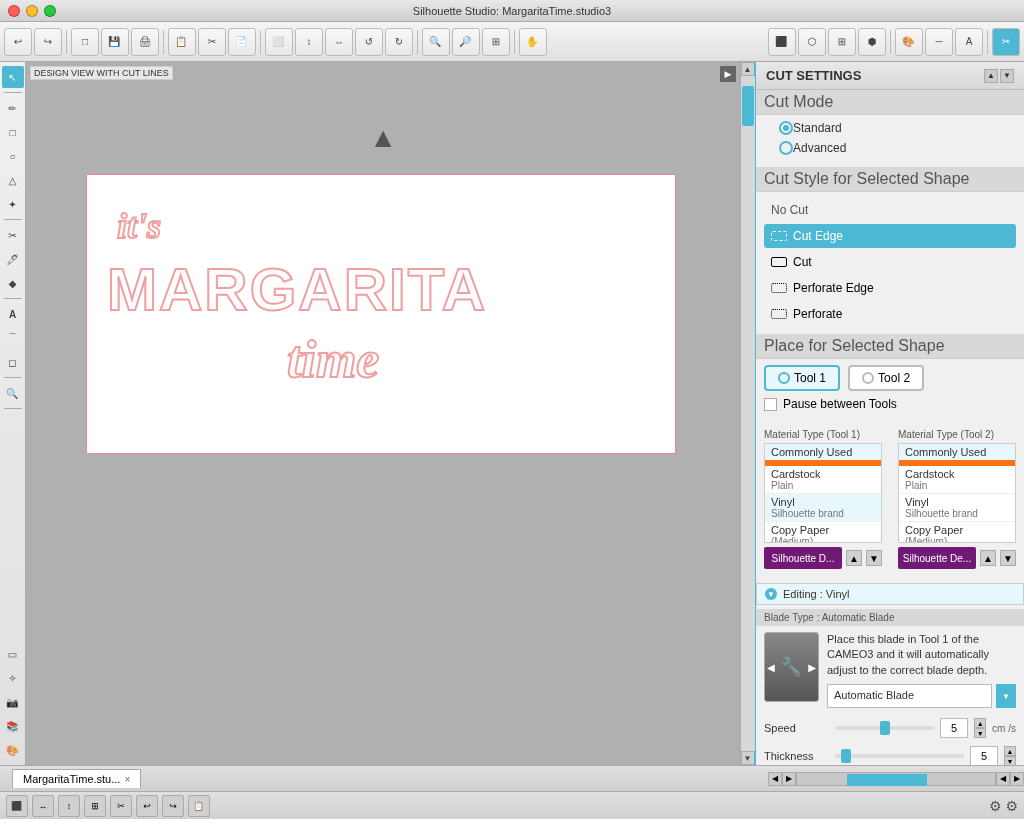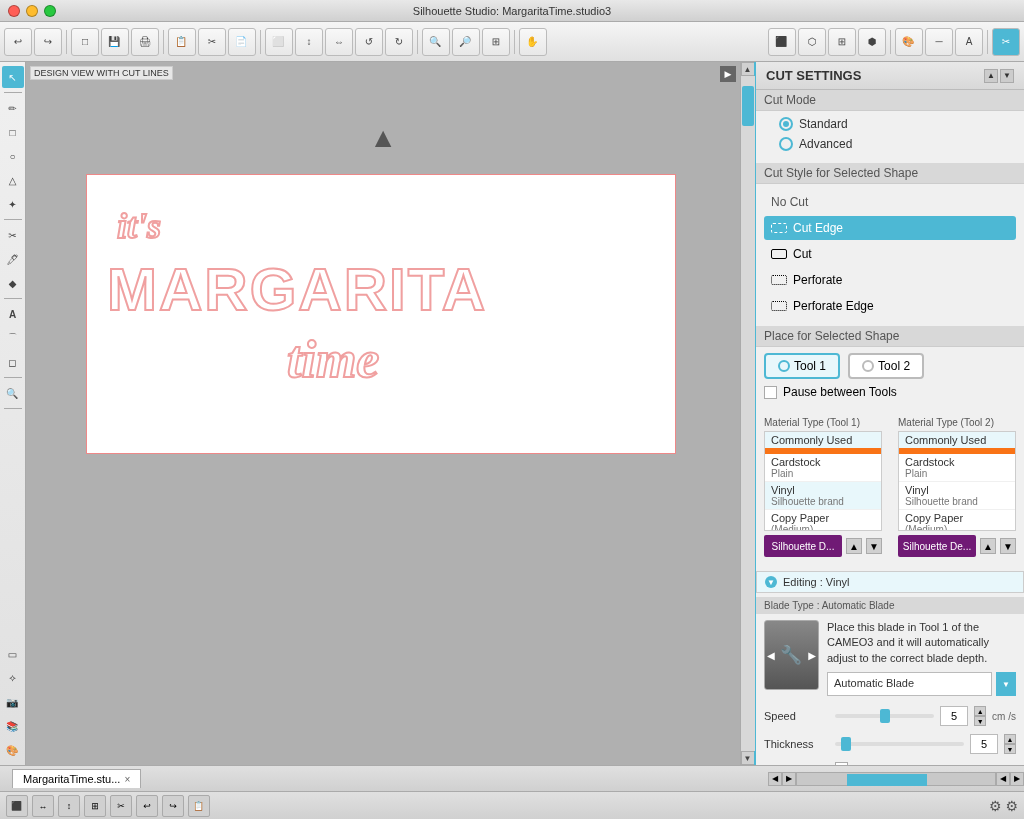--- a/index.html
+++ b/index.html
@@ -229,33 +229,32 @@
     .cs-content::-webkit-scrollbar { width: 8px; }
     .cs-content::-webkit-scrollbar-track { background: #ddd; }
     .cs-content::-webkit-scrollbar-thumb { background: #4db8d4; border-radius: 2px; }
 
     .cs-section {
       margin: 0;
     }
     .cs-section-label {
       background: #d8d8d8;
       padding: 3px 8px;
-      font-size: 12px;
+      font-size: 16px;
       color: #555;
       border-bottom: 1px solid #ccc;
     }
     .cs-section-content {
       padding: 6px 8px;
     }
 
     
     .radio-row {
       display: flex;
       align-items: flex-end;
-      gap: 6px;
       margin-bottom: 6px;
       padding-left: 15px;
     }
     .radio-circle {
       width: 14px; height: 14px;
       border-radius: 50%;
       border: 2px solid #4db8d4;
       display: flex; align-items: center; justify-content: center;
     }
     .radio-circle.checked::after {
@@ -733,25 +732,25 @@
           <div class="cut-style-item selected">
             <div class="cut-style-icon" style="border-style:dashed;border-color:white;"></div>
             <span>Cut Edge</span>
           </div>
           <div class="cut-style-item">
             <div class="cut-style-icon cut-style-solid"></div>
             <span>Cut</span>
           </div>
           <div class="cut-style-item">
             <div class="cut-style-icon" style="border-style:dotted;"></div>
-            <span>Perforate</span>
+            <span>Perforate Edge</span>
           </div>
           <div class="cut-style-item">
             <div class="cut-style-icon" style="border-style:dotted;"></div>
-            <span>Perforate Edge</span>
+            <span>Perforate</span>
           </div>
         </div>
       </div>
 
       <div class="cs-section">
         <div class="cs-section-label">Place for Selected Shape</div>
         <div class="cs-section-content">
           <div class="tool-row">
             <div class="tool-option selected">
               <div class="tool-option-circle"></div>

